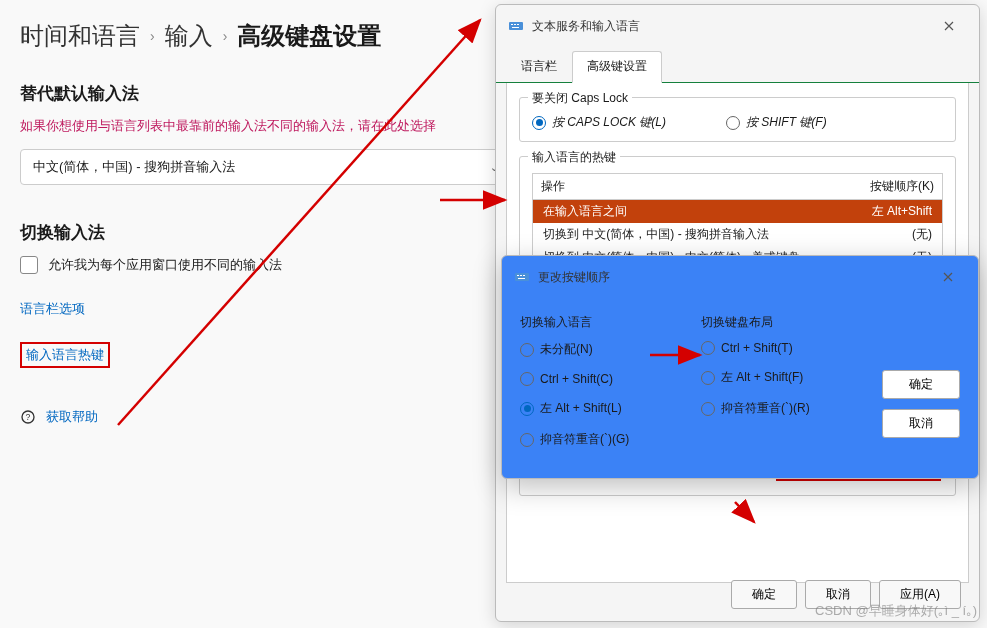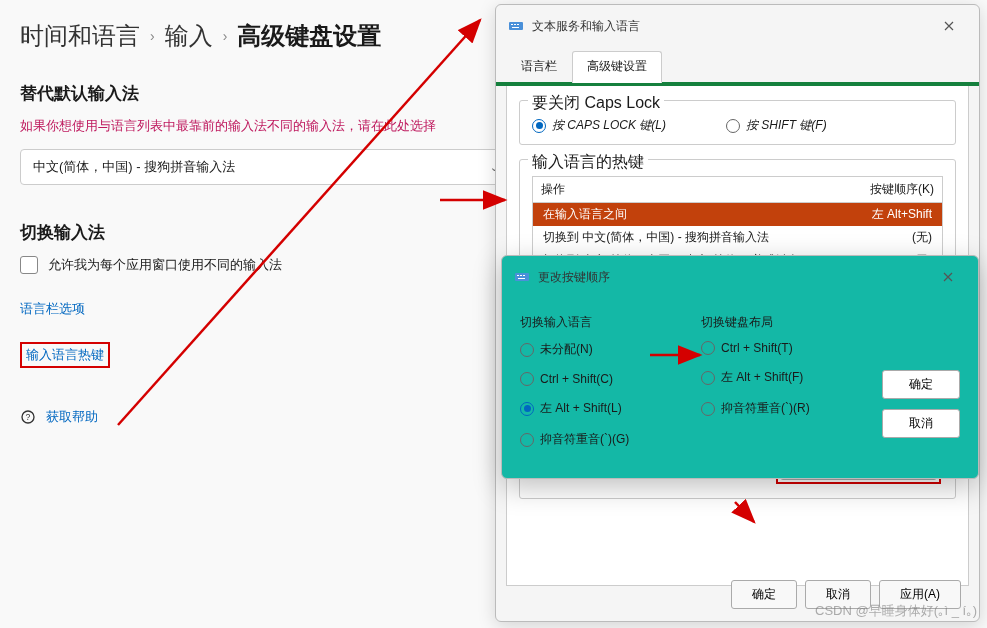--- a/index.html
+++ b/index.html
@@ -27,48 +27,48 @@
     .help-row { display: flex; align-items: center; gap: 10px; color: #0067c0; margin-top: 40px; cursor: pointer; }
     .help-icon { width: 16px; height: 16px; color: #333; }
     
     
     .dialog1 { position: absolute; left: 495px; top: 4px; width: 485px; height: 618px; background: #f5f5f5; border: 1px solid #bbb; border-radius: 6px; box-shadow: 0 4px 18px rgba(0,0,0,0.15); }
     .dlg-titlebar { display: flex; align-items: center; padding: 8px 12px; gap: 8px; }
     .dlg-icon { width: 16px; height: 16px; }
     .dlg-title { flex: 1; font-size: 12px; color: #333; }
     .dlg-close { width: 36px; height: 26px; display: flex; align-items: center; justify-content: center; color: #555; cursor: pointer; }
     
-    .tab-strip { display: flex; padding: 0 10px; border-bottom: 4px solid #15803d; margin-top: 4px; }
+    .tab-strip { display: flex; padding: 0 10px; border-bottom: 1px solid #15803d; margin-top: 4px; }
     .tab { padding: 6px 14px; font-size: 12px; border: 1px solid transparent; cursor: pointer; }
     .tab.active { background: #fff; border: 1px solid #ccc; border-bottom: 1px solid #fff; margin-bottom: -1px; border-radius: 3px 3px 0 0; }
     
     .tab-content { background: #fff; margin: 0 10px 10px 10px; border: 1px solid #ccc; border-top: none; padding: 14px 12px; height: 500px; position: relative; }
     
     .group-box { border: 1px solid #ccc; border-radius: 3px; padding: 10px 12px; margin-bottom: 14px; position: relative; }
-    .group-label { position: absolute; top: -8px; left: 8px; background: #fff; padding: 0 4px; font-size: 16px; }
+    .group-label { position: absolute; top: -8px; left: 8px; background: #fff; padding: 0 4px; font-size: 12px; }
     
     .radio-row { display: flex; gap: 60px; margin-top: 6px; font-style: italic; }
     .radio-item { display: flex; align-items: center; gap: 6px; font-size: 12px; cursor: pointer; }
     .radio-outer { width: 14px; height: 14px; border: 1px solid #666; border-radius: 50%; display: flex; align-items: center; justify-content: center; }
     .radio-outer.checked { border-color: #0067c0; }
     .radio-inner { width: 7px; height: 7px; background: #0067c0; border-radius: 50%; }
     
     .hotkey-list-header { display: flex; justify-content: space-between; font-size: 12px; padding: 4px 8px; border-bottom: 1px solid #ccc; }
     .hotkey-list { border: 1px solid #ccc; margin-top: 6px; }
     .hotkey-row { display: flex; justify-content: space-between; padding: 3px 10px; font-size: 12px; cursor: pointer; }
     .hotkey-row.selected { background: #c2410c; color: #fff; }
     
     .change-btn-box { border: 2px solid #d40000; display: inline-block; position: absolute; right: 14px; bottom: 14px; padding: 2px; }
     .change-btn { border: 1px solid #aaa; background: #f5f5f5; padding: 5px 28px; font-size: 12px; cursor: pointer; border-radius: 3px; }
     
     .dlg-buttons { position: absolute; bottom: 12px; right: 18px; display: flex; gap: 8px; }
     .std-btn { border: 1px solid #aaa; background: #f8f8f8; padding: 5px 20px; font-size: 12px; cursor: pointer; border-radius: 3px; }
     
     
-    .dialog2 { position: absolute; left: 501px; top: 255px; width: 478px; background: #14b8a6; border: 1px solid #bbb; border-radius: 6px; box-shadow: 0 8px 28px rgba(0,0,0,0.25); z-index: 10; }
+    .dialog2 { position: absolute; left: 501px; top: 255px; width: 478px; background: #3b82f6; border: 1px solid #bbb; border-radius: 6px; box-shadow: 0 8px 28px rgba(0,0,0,0.25); z-index: 10; }
     .dlg2-body { padding: 16px 18px; display: flex; gap: 14px; }
     .dlg2-col { flex: 1; }
     .dlg2-col-title { font-size: 12px; margin-bottom: 10px; }
     .dlg2-radio { display: flex; align-items: center; gap: 6px; font-size: 12px; margin-bottom: 14px; cursor: pointer; }
     .dlg2-right-radios { border: 2px solid #d40000; padding: 4px; margin-bottom: 8px; display:inline-flex; align-items:center; gap:6px;}
     .dlg2-btns { display: flex; flex-direction: column; gap: 10px; margin-top: 56px; }
     .dlg2-btn { border: 1px solid #aaa; background: #fff; padding: 5px 26px; font-size: 12px; cursor: pointer; border-radius: 3px; }
     
     
     .arrow-svg { position: absolute; top: 0; left: 0; width: 987px; height: 628px; pointer-events: none; z-index: 20; }

